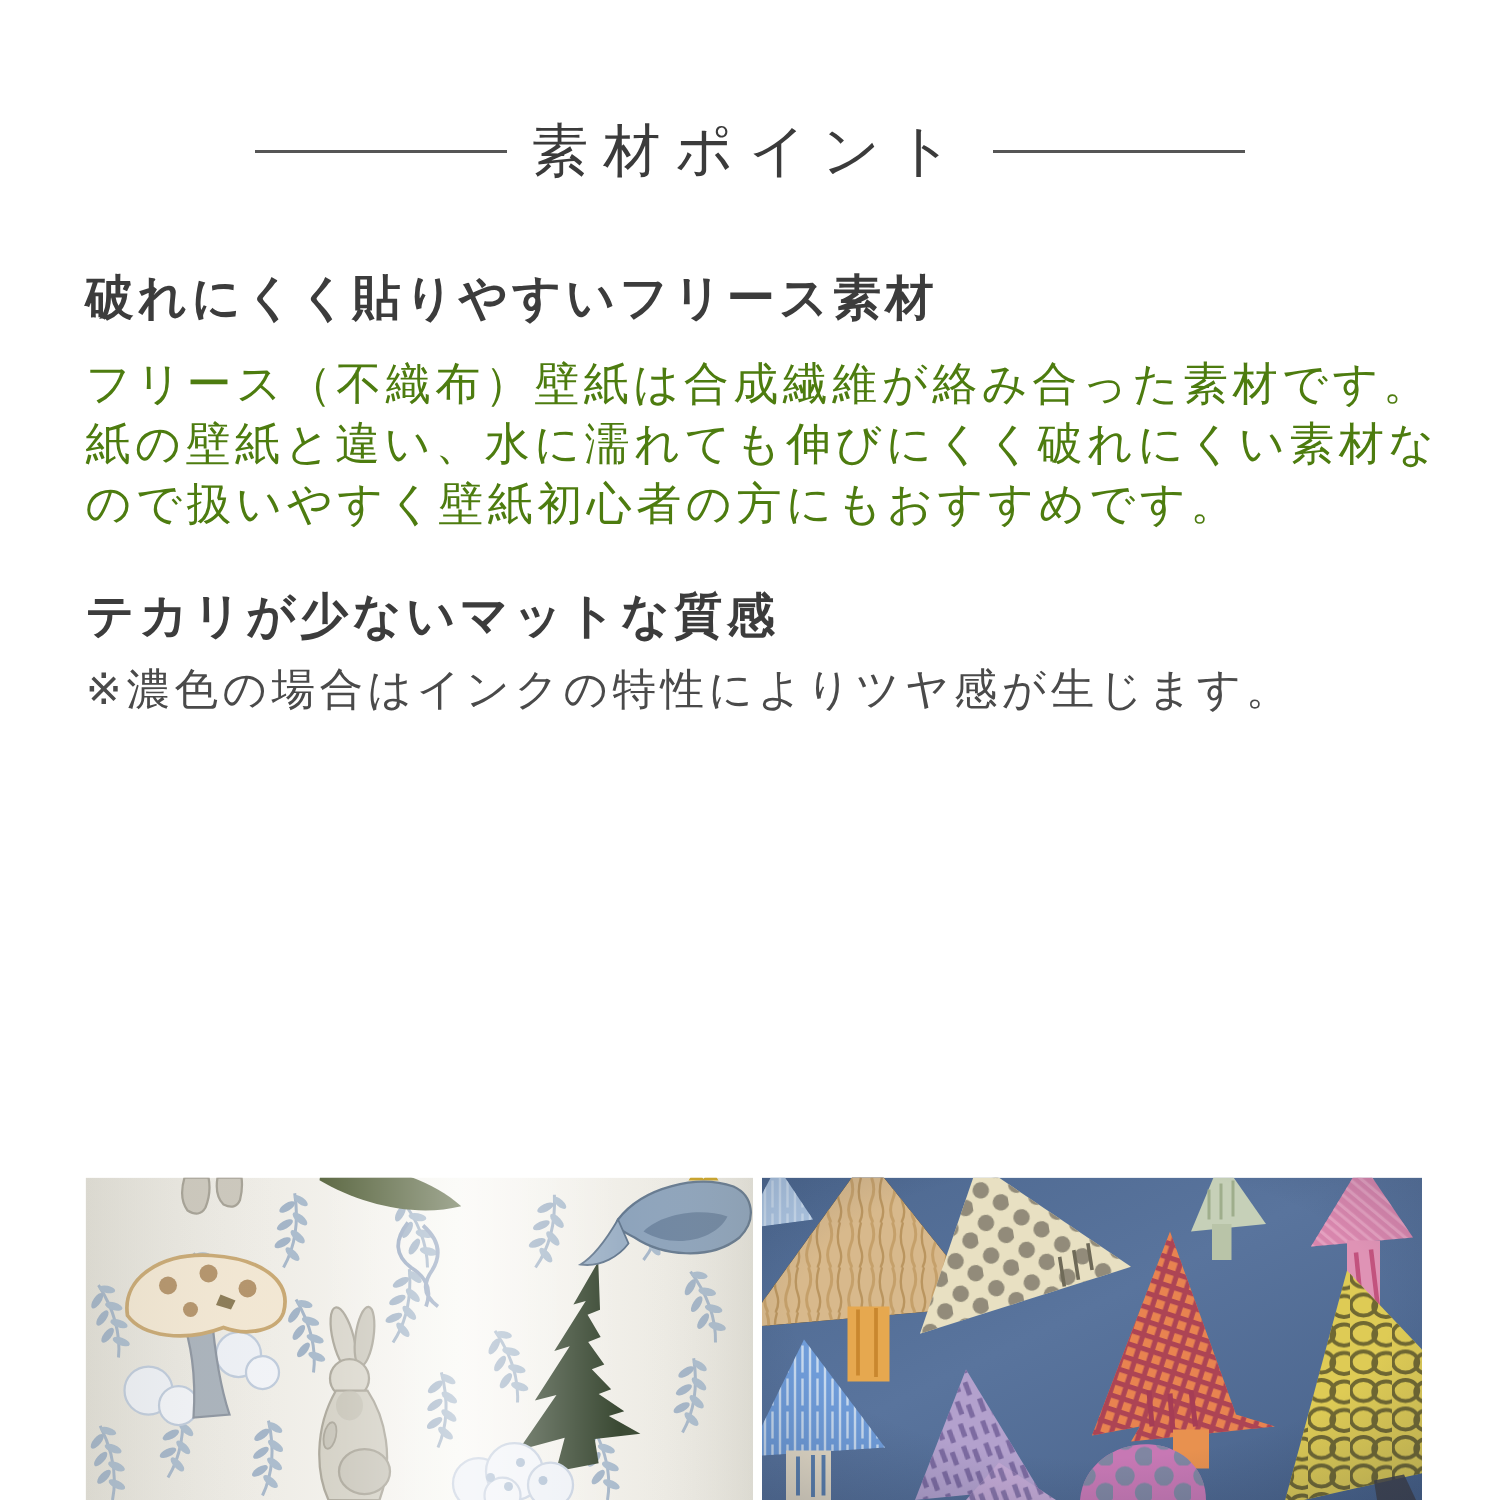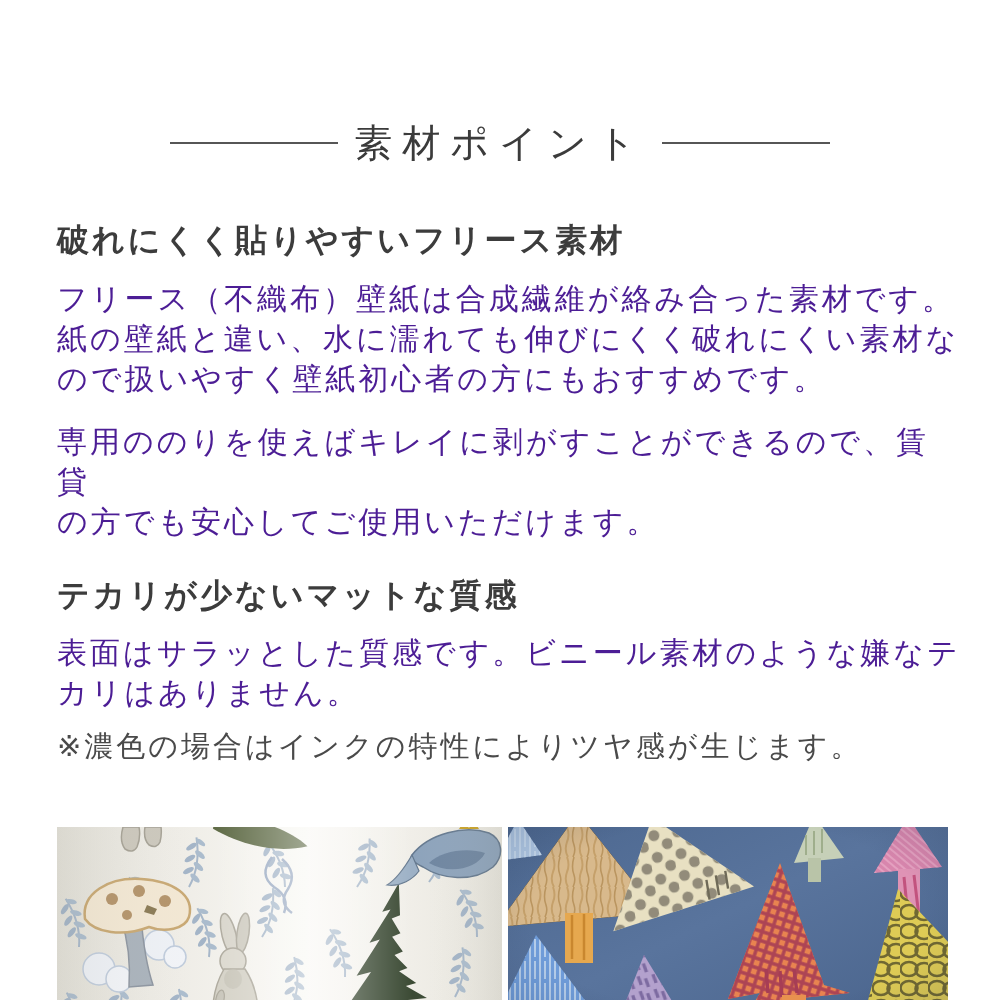--- a/index.html
+++ b/index.html
@@ -12,21 +12,20 @@
   }
   .page { width: 1000px; height: 1000px; position: relative; }
 
   
   .title-row {
     padding-top: 82px;
     display: flex;
     align-items: center;
     justify-content: center;
     gap: 16px;
-    margin-top: 42px;
   }
   .title-line {
     width: 168px;
     height: 2px;
     background: #565656;
   }
   .page-title {
     font-size: 38px;
     font-weight: 500;
     letter-spacing: 10px;
@@ -41,21 +40,21 @@
     font-size: 32px;
     font-weight: 700;
     letter-spacing: 3px;
     color: #3c3c3c;
     line-height: 1.05;
     white-space: nowrap;
   }
   .section-body {
     font-size: 30px;
     letter-spacing: 3px;
-    color: #4c1d95;
+    color: #4d7c0f;
     line-height: 40px;
     white-space: pre-line;
   }
   .s1-heading { margin-top: 62px; }
   .s1-body    { margin-top: 21px; }
   .s2-heading { margin-top: 40px; }
   .s2-body    { margin-top: 23px; }
   .s3-heading { margin-top: 37px; }
   .s3-body    { margin-top: 21px; }
   .note-text {
@@ -97,26 +96,22 @@
     <h1 class="page-title">素材ポイント</h1>
     <div class="title-line"></div>
   </div>
 
   <div class="content">
     <h2 class="section-heading s1-heading">破れにくく貼りやすいフリース素材</h2>
     <p class="section-body s1-body">フリース（不織布）壁紙は合成繊維が絡み合った素材です。
 紙の壁紙と違い、水に濡れても伸びにくく破れにくい素材な
 ので扱いやすく壁紙初心者の方にもおすすめです。</p>
 
-    <p class="section-body s2-body">専用ののりを使えばキレイに剥がすことができるので、賃貸
-の方でも安心してご使用いただけます。</p>
 
     <h2 class="section-heading s3-heading">テカリが少ないマットな質感</h2>
-    <p class="section-body s3-body">表面はサラッとした質感です。ビニール素材のような嫌なテ
-カリはありません。</p>
 
     <p class="note-text">※濃色の場合はインクの特性によりツヤ感が生じます。</p>
   </div>
 
   <div class="photos">
 
     <figure class="photo photo-left">
       <svg width="445" height="215" viewBox="0 0 445 215" xmlns="http://www.w3.org/2000/svg">
         <defs>
           <linearGradient id="lbg" x1="0" y1="0" x2="1" y2="0">

